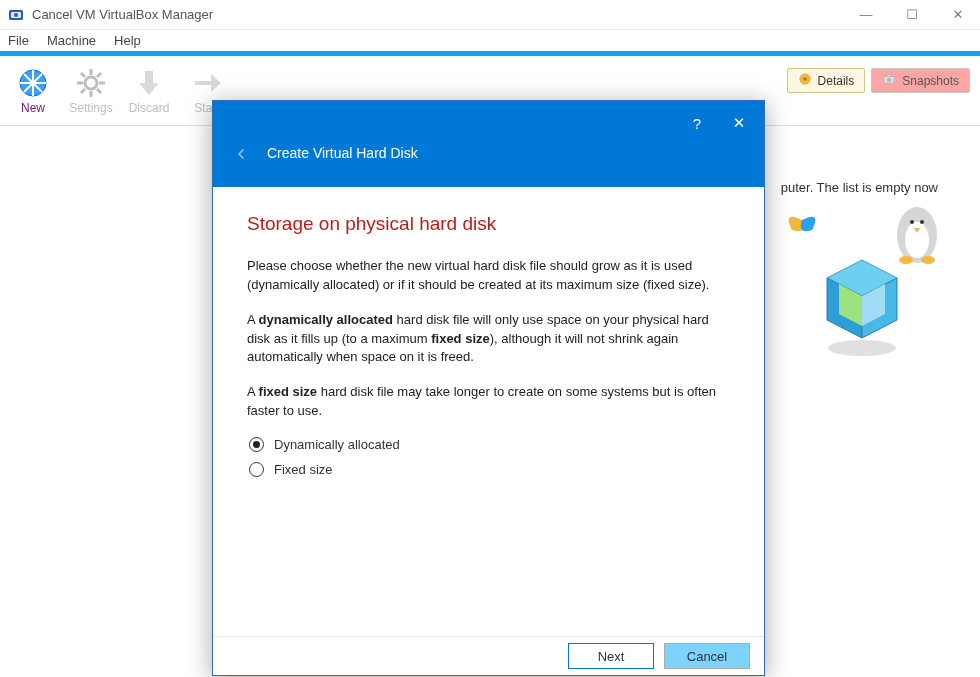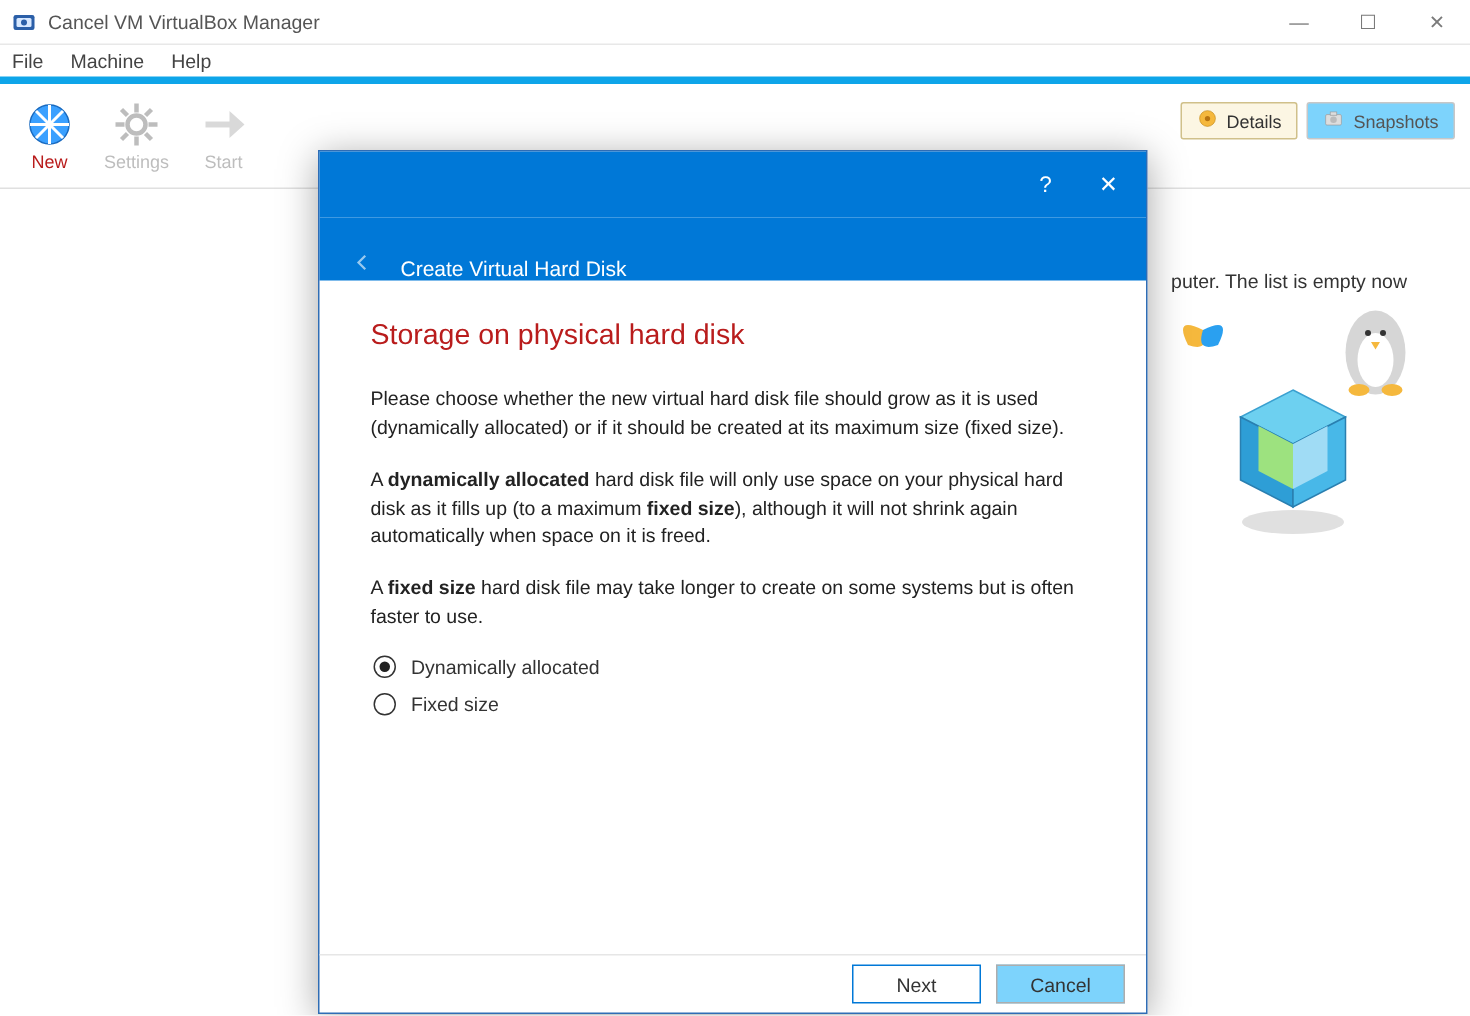--- a/index.html
+++ b/index.html
@@ -5,32 +5,32 @@
 * { box-sizing: border-box; margin: 0; padding: 0; }
 body { font-family: "Segoe UI", Tahoma, sans-serif; font-size: 13px; color: #333; background: #fff; width: 980px; height: 677px; overflow: hidden; position: relative; }
 .titlebar { height: 30px; display: flex; align-items: center; padding: 0 8px; border-bottom: 1px solid #e8e8e8; }
 .app-icon { width: 16px; height: 16px; margin-right: 8px; }
 .app-title { color: #555; font-size: 13px; flex: 1; }
 .win-btns { display: flex; gap: 18px; color: #7a7a7a; }
 .win-btn { width: 28px; text-align: center; }
 .menubar { height: 26px; display: flex; align-items: center; padding: 0 8px; gap: 18px; color: #444; font-size: 13px; border-bottom: 5px solid #0ea5e9; }
 .menubar span { cursor: default; }
 .toolbar-row { height: 70px; display: flex; align-items: center; padding: 0 4px; border-bottom: 1px solid #e0e0e0; position: relative; }
-.tbtn { display: flex; flex-direction: column; align-items: center; width: 58px; gap: 2px; color: #b91c1c; font-size: 12px; }
+.tbtn { display: flex; flex-direction: column; align-items: center; width: 58px; gap: 2px; color: #701a75; font-size: 12px; }
 .tbtn .icon { width: 32px; height: 32px; }
 .tbtn.disabled { opacity: 0.55; color: #888; }
 .rightbtns { position: absolute; right: 10px; top: 12px; display: flex; gap: 6px; }
-.pillbtn { border: 1px solid #c7c7c7; background: #7dd3fc; padding: 3px 10px; border-radius: 2px; display: inline-flex; align-items: center; gap: 6px; font-size: 12px; color: #555; }
+.pillbtn { border: 1px solid #c7c7c7; background: #fca5a5; padding: 3px 10px; border-radius: 2px; display: inline-flex; align-items: center; gap: 6px; font-size: 12px; color: #555; }
 .pillbtn.active { background: #fcf6e3; border-color: #d0c08a; color: #333; }
 .content-hint { position: absolute; right: 42px; top: 180px; font-size: 13px; color: #333; }
 .decor { position: absolute; right: 28px; top: 200px; width: 180px; height: 160px; }
 .dialog { position: absolute; left: 212px; top: 100px; width: 553px; height: 576px; background: #fff; box-shadow: 0 4px 24px rgba(0,0,0,0.35); border: 1px solid #2f6db5; display: flex; flex-direction: column; }
 .dlg-top { background: #0078d7; height: 44px; display: flex; align-items: center; justify-content: flex-end; padding: 0 10px; gap: 12px; color: #fff; }
 .dlg-top .tbar-icon { width: 30px; text-align: center; font-size: 15px; }
-.dlg-head { background: #0078d7; color: #fff; height: 42px; display: flex; align-items: flex-end; padding: 0 20px; gap: 16px; font-size: 14px; }
+.dlg-head { background: #0078d7; color: #fff; height: 42px; display: flex; align-items: flex-start; padding: 0 20px; gap: 16px; font-size: 14px; }
 .dlg-body { flex: 1; padding: 26px 34px 10px 34px; overflow: hidden; }
 .dlg-h1 { color: #b91c1c; font-size: 19px; font-weight: 400; margin-bottom: 22px; }
 .para { font-size: 13px; color: #222; line-height: 1.45; margin-bottom: 16px; }
 .radio-row { display: flex; align-items: center; gap: 10px; margin: 10px 0 8px 2px; font-size: 13px; }
 .radio { width: 15px; height: 15px; border: 1.6px solid #333; border-radius: 50%; display: inline-flex; align-items: center; justify-content: center; }
 .radio.sel::after { content: ""; width: 7px; height: 7px; background: #222; border-radius: 50%; }
 .dlg-foot { height: 39px; border-top: 1px solid #e6e6e6; display: flex; align-items: center; justify-content: flex-end; padding: 0 14px; gap: 10px; }
 .btn { min-width: 86px; height: 26px; font-size: 13px; border: 1px solid #adadad; background: #7dd3fc; color: #333; display: inline-flex; align-items: center; justify-content: center; }
 .btn.primary { border: 1px solid #0078d7; background: #fff; }
 </style>
@@ -88,20 +88,28 @@
             <line x1="26" y1="6" x2="22" y2="10"></line>
             <line x1="10" y1="22" x2="6" y2="26"></line>
           </g>
         </svg>
     </span>
     <span>Settings</span>
   </div>
   <div class="tbtn disabled">
     <span class="icon">
       <svg viewBox="0 0 32 32">
+          <path d="M16 4 L6 16 L12 16 L12 28 L20 28 L20 16 L26 16 Z" fill="#bbb" transform="rotate(180 16 16)"></path>
+        </svg>
+    </span>
+    <span>Discard</span>
+  </div>
+  <div class="tbtn disabled">
+    <span class="icon">
+      <svg viewBox="0 0 32 32">
           <path d="M4 14 L20 14 L20 7 L30 16 L20 25 L20 18 L4 18 Z" fill="#bbb"></path>
         </svg>
     </span>
     <span>Start</span>
   </div>
 
   <div class="rightbtns">
     <span class="pillbtn active">
       <span><svg width="14" height="14" viewBox="0 0 32 32">
             <circle cx="16" cy="16" r="12" fill="#f5b83d" stroke="#c48a18"></circle>

